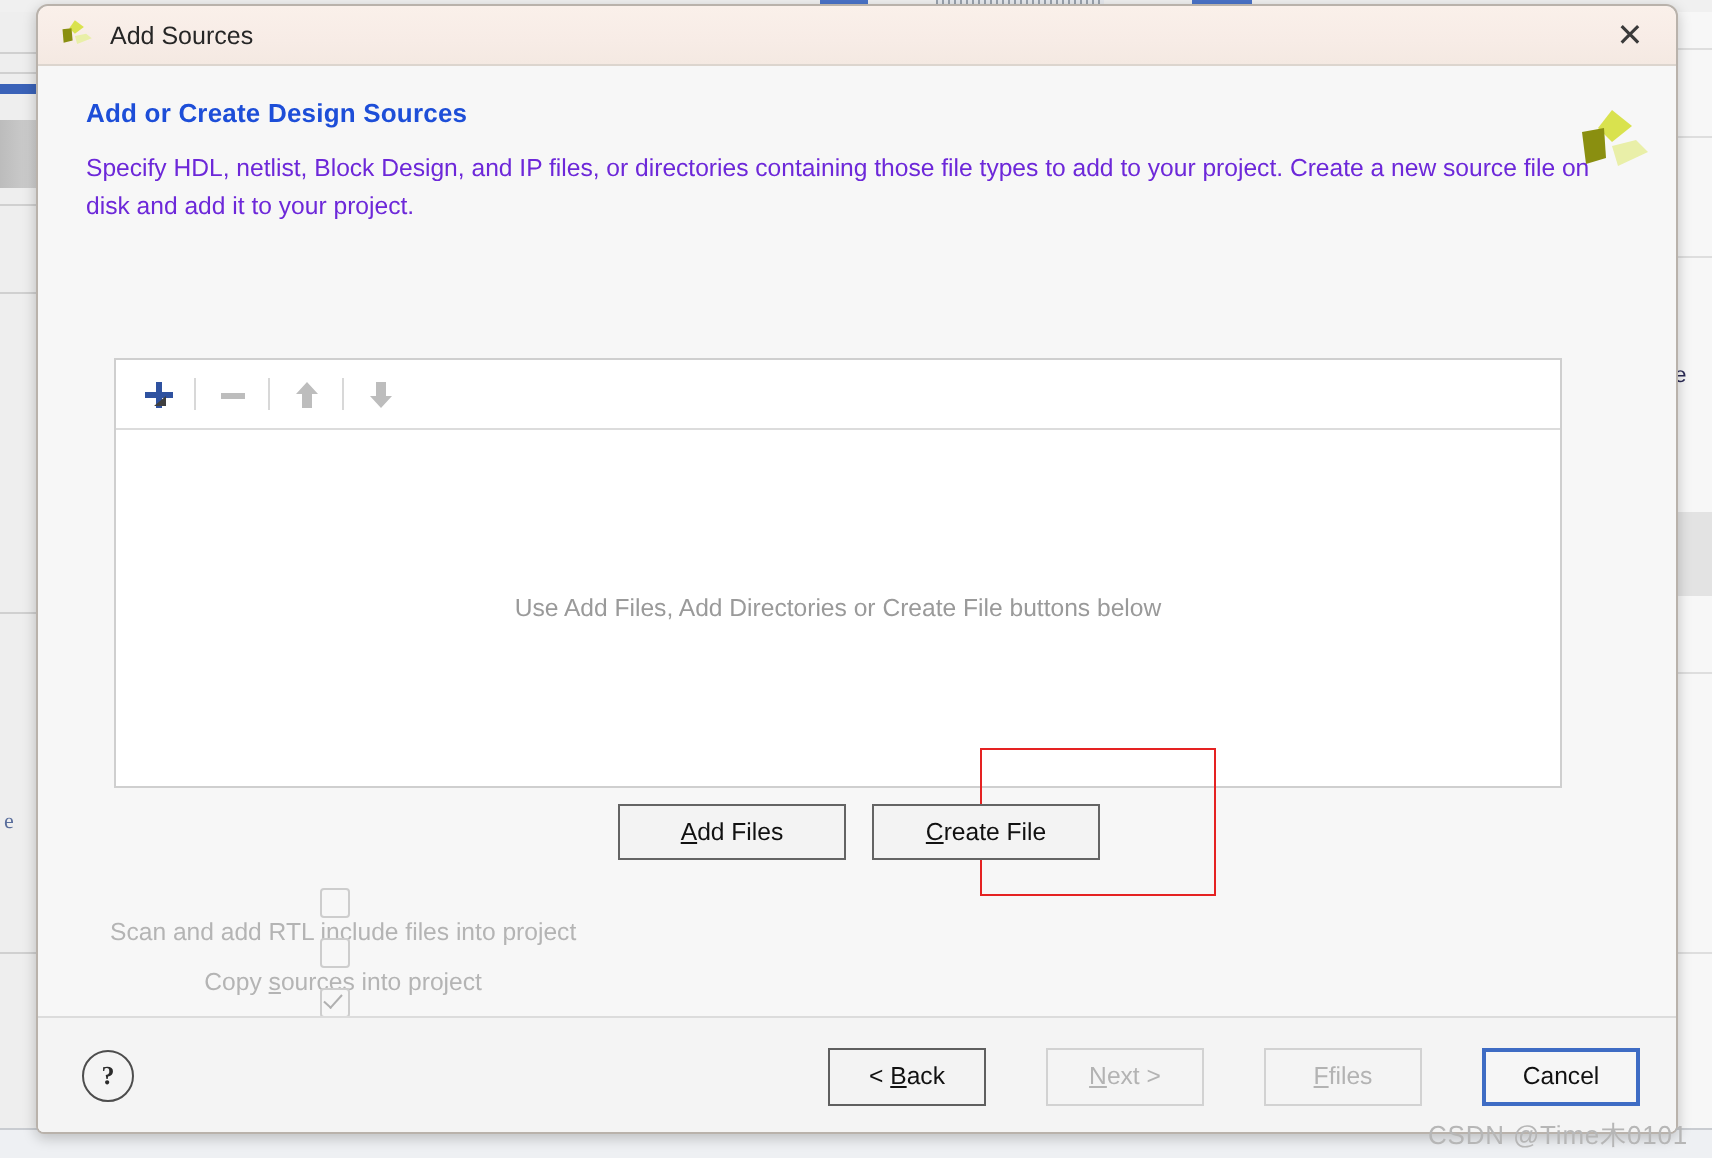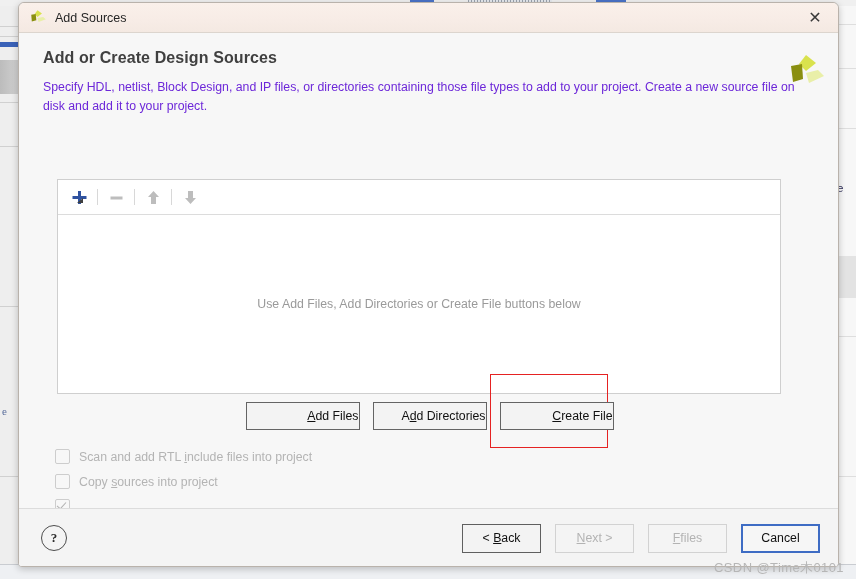--- a/index.html
+++ b/index.html
@@ -131,23 +131,23 @@
     position: relative;
     height: 534px;
     background: #f7f7f7;
   }
 
   .header-area {
     padding: 16px 22px 0 24px;
     position: relative;
   }
   .head-title {
-    font-size: 16px;
+    font-size: 13px;
     font-weight: bold;
-    color: #404040;
+    color: #1d4ed8;
     letter-spacing: 0.1px;
     margin-bottom: 11px;
   }
   .head-desc {
     font-size: 12.3px;
     color: #6d28d9;
     line-height: 19px;
     max-width: 752px;
   }
   .head-logo {
@@ -204,21 +204,21 @@
   }
   .abtn {
     width: 114px;
     height: 28px;
     background: #f3f3f3;
     border: 1px solid #646464;
     font-size: 12.3px;
     color: #111;
     display: flex;
     align-items: center;
-    justify-content: flex-end;
+    justify-content: center;
     box-sizing: border-box;
     cursor: default;
   }
   .mn { text-decoration: underline; }
 
   
   .redbox {
     position: absolute;
     left: 471px;
     top: 341px;
@@ -234,20 +234,21 @@
     position: absolute;
     left: 36px;
     top: 411px;
   }
   .check-row {
     display: flex;
     align-items: center;
     height: 25px;
     color: #b4b4b4;
     font-size: 12.3px;
+    flex-direction: column;
   }
   .cbox {
     width: 13px; height: 13px;
     border: 1px solid #cdcdcd;
     background: #f7f7f7;
     border-radius: 2px;
     margin-right: 9px;
     flex: 0 0 auto;
     position: relative;
   }
@@ -282,21 +283,21 @@
     font-size: 13px; font-weight: bold; color: #2b2b2b;
     font-family: "Liberation Serif", serif;
   }
   .footer-spacer { flex: 1 1 auto; }
   .fbtn {
     width: 79px;
     height: 29px;
     font-size: 12.3px;
     display: flex; align-items: center; justify-content: center;
     box-sizing: border-box;
-    margin-left: 14px;
+    margin-left: 30px;
     background: #f3f3f3;
     border: 1px solid #5f5f5f;
     color: #111;
     cursor: default;
   }
   .fbtn.disabled {
     color: #b3b3b3;
     border-color: #d2d2d2;
     background: #f4f4f4;
   }
@@ -411,23 +412,20 @@
       <div class="list-empty">Use Add Files, Add Directories or Create File buttons below</div>
     </div>
 
     <div class="redbox"></div>
 
     <div class="action-row">
       <div class="abtn">
           <span><span class="mn">A</span><span>dd Files</span></span>
         </div>
       <div class="abtn">
-          <span><span>A</span><span class="mn">d</span><span>d Directories</span></span>
-        </div>
-      <div class="abtn">
           <span><span class="mn">C</span><span>reate File</span></span>
         </div>
     </div>
 
     <div class="check-list">
 
       <div class="check-row">
         <span class="cbox"></span>
         <span><span>Scan and add RTL </span><span class="mn">i</span><span>nclude files into project</span></span>
       </div>

